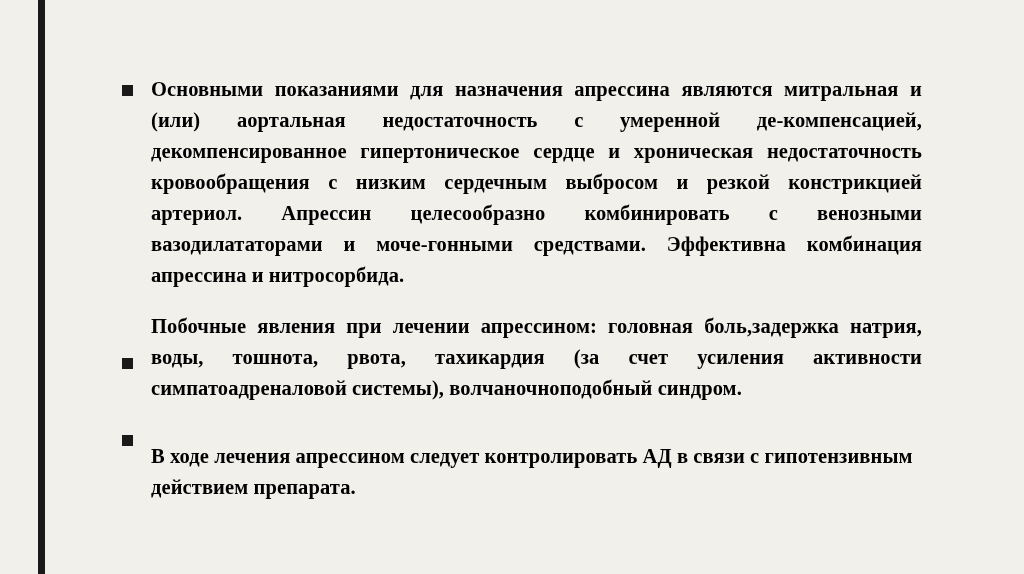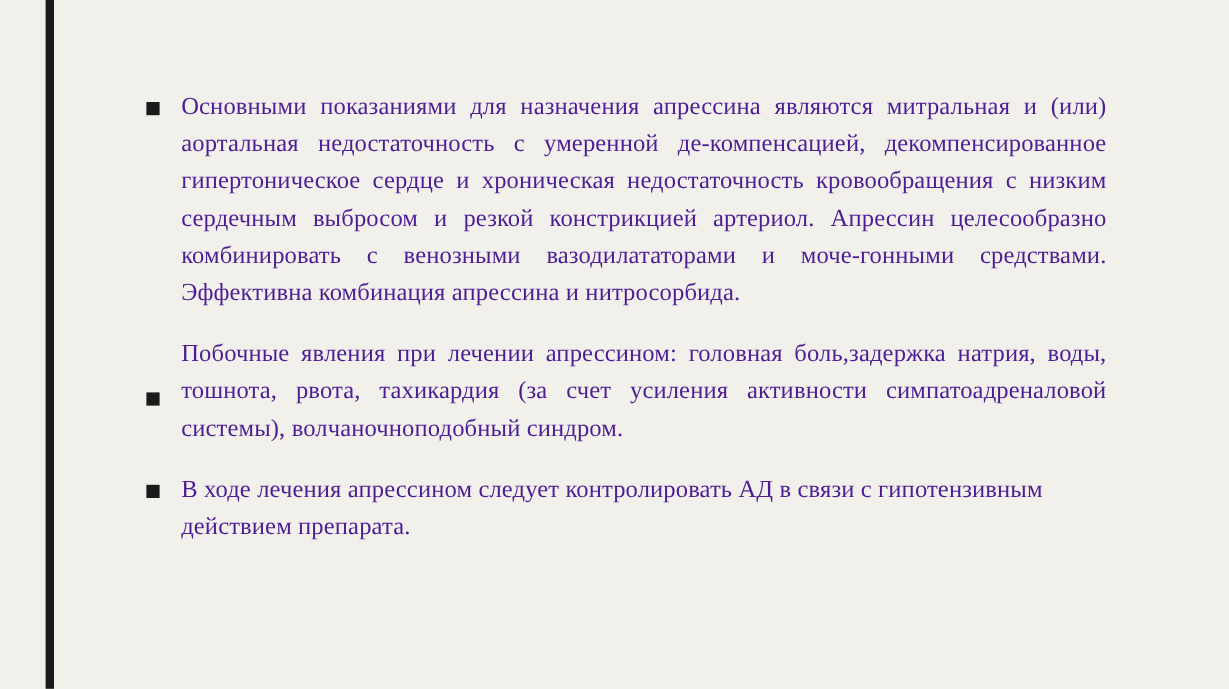--- a/index.html
+++ b/index.html
@@ -44,28 +44,29 @@
     width: 11px;
     height: 11px;
     background: #1a1a1a;
     margin-top: 11px;
     margin-right: 18px;
   }
   .bullet-text {
     flex: 1 1 auto;
     font-size: 20.5px;
     line-height: 31px;
-    color: #4c1d95;
+    color: #000000;
     text-align: justify;
     text-justify: inter-word;
     letter-spacing: 0.1px;
+    font-weight: bold;
   }
   .bullet-item.item-0 .bullet-text { text-align: justify; }
   .bullet-item.item-1 .bullet-text { text-align: justify; }
-  .bullet-item.item-2 .bullet-text { text-align: left; }
+  .bullet-item.item-2 .bullet-text { text-align: left; margin-top: 17px; }
   .bullet-item.item-0 { margin-bottom: 20px; }
   .bullet-item.item-1 { margin-bottom: 20px; align-items: center; }
 </style>
 </head>
 <body>
 
 <div class="slide">
 
   <div class="left-rule"></div>
 

